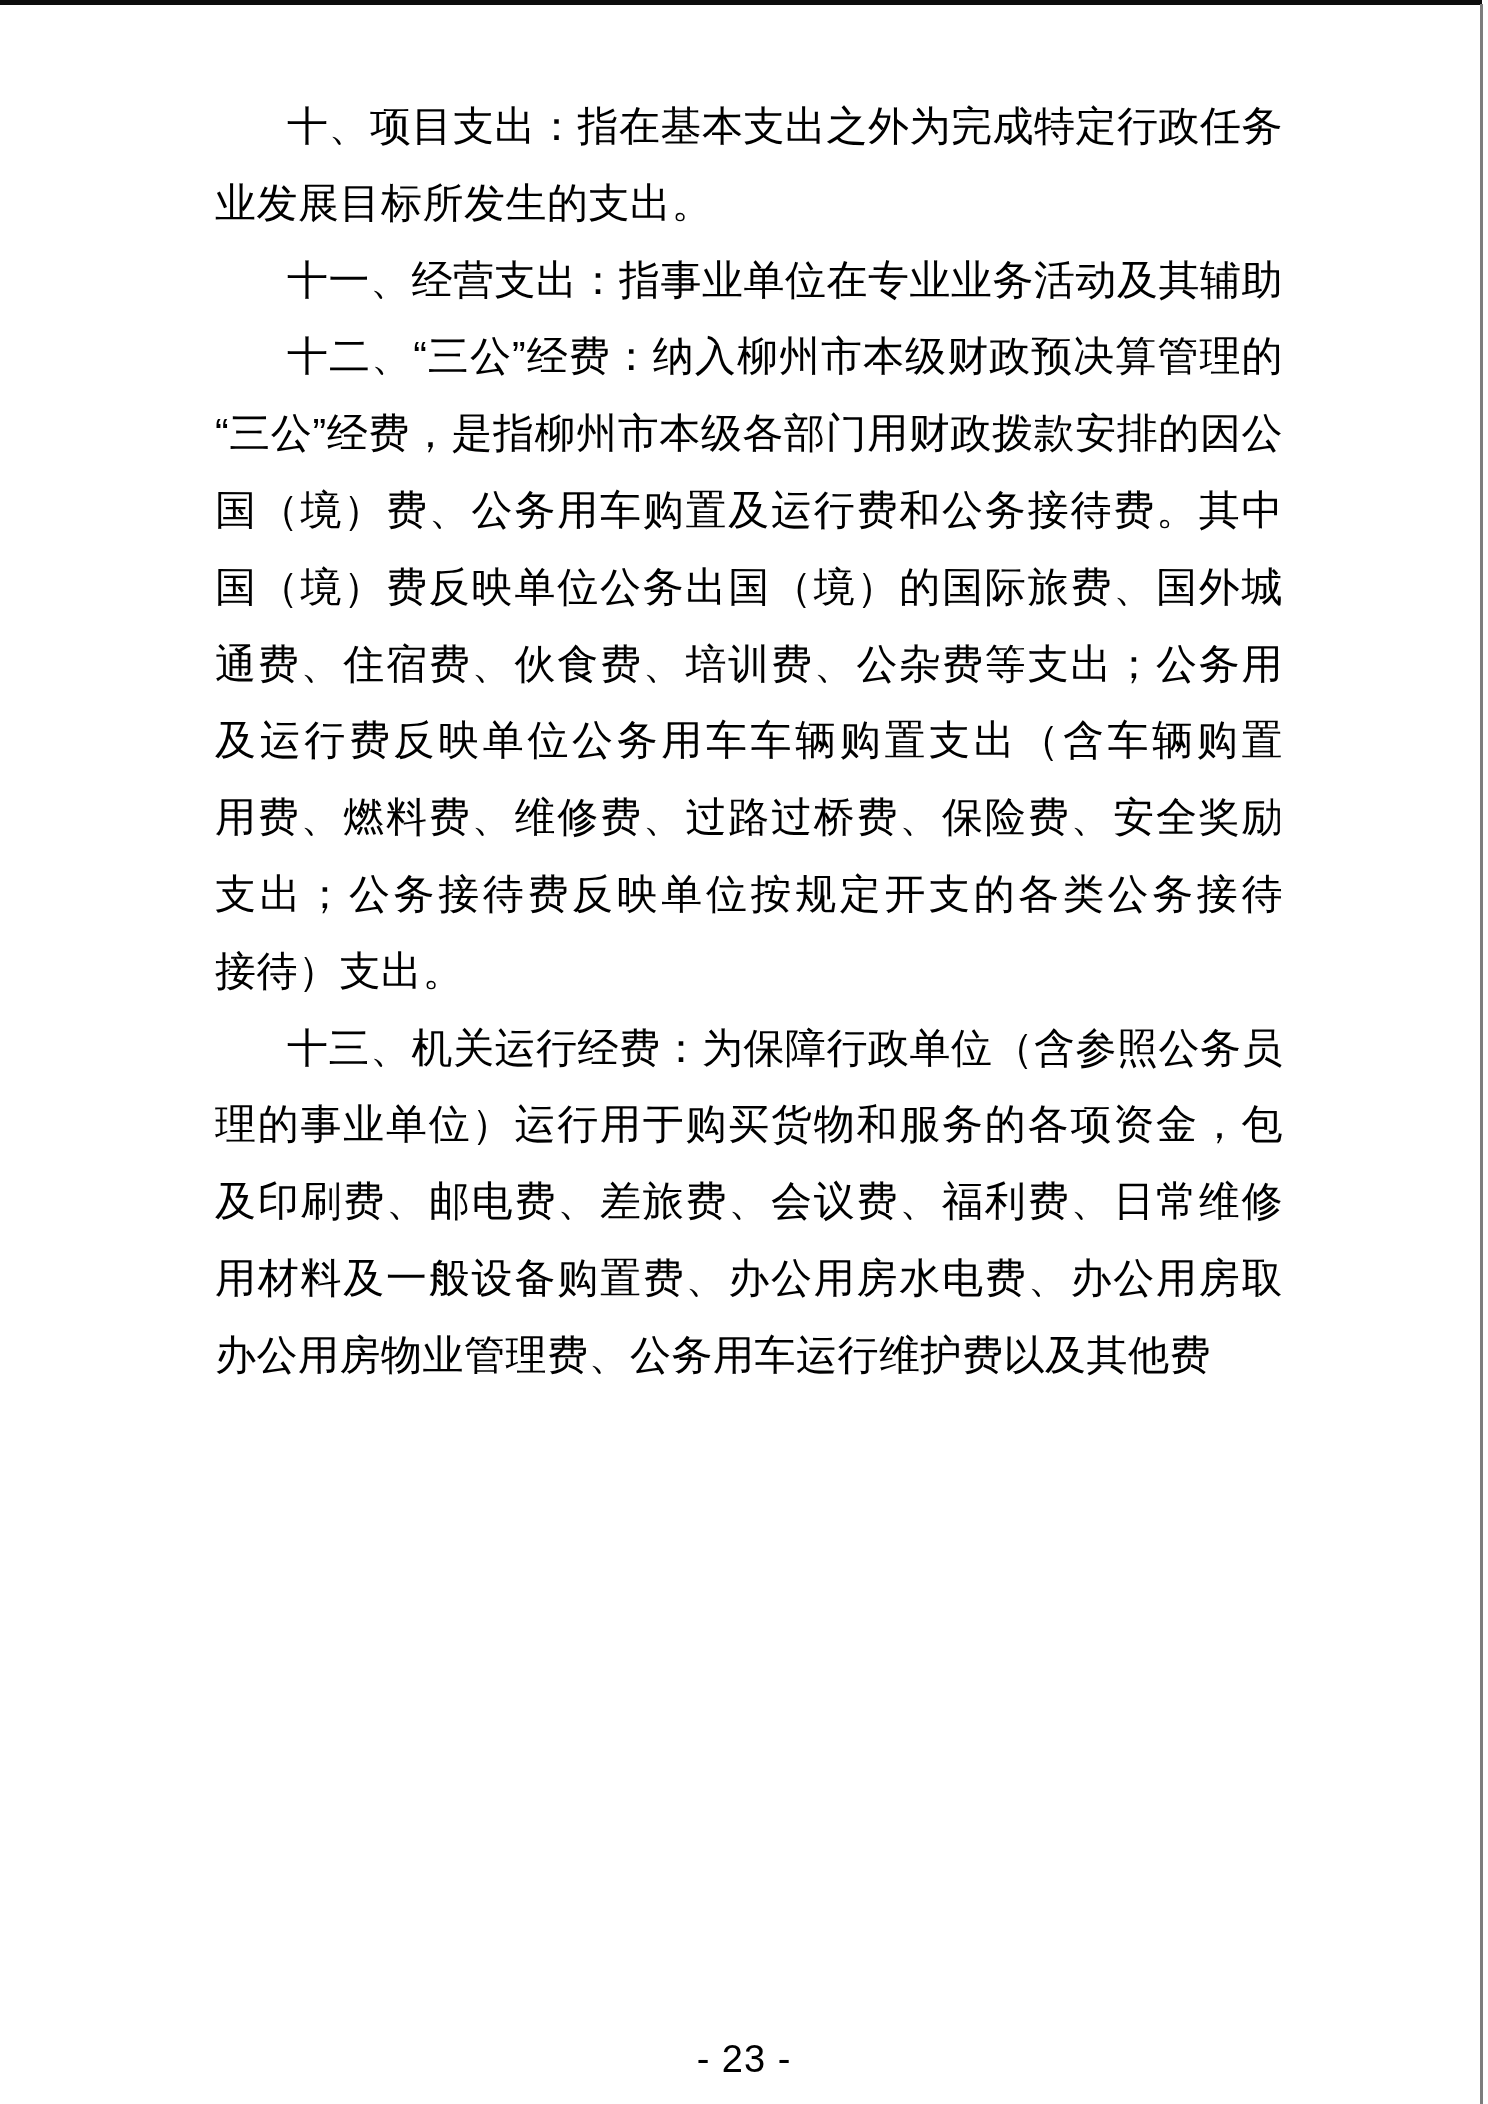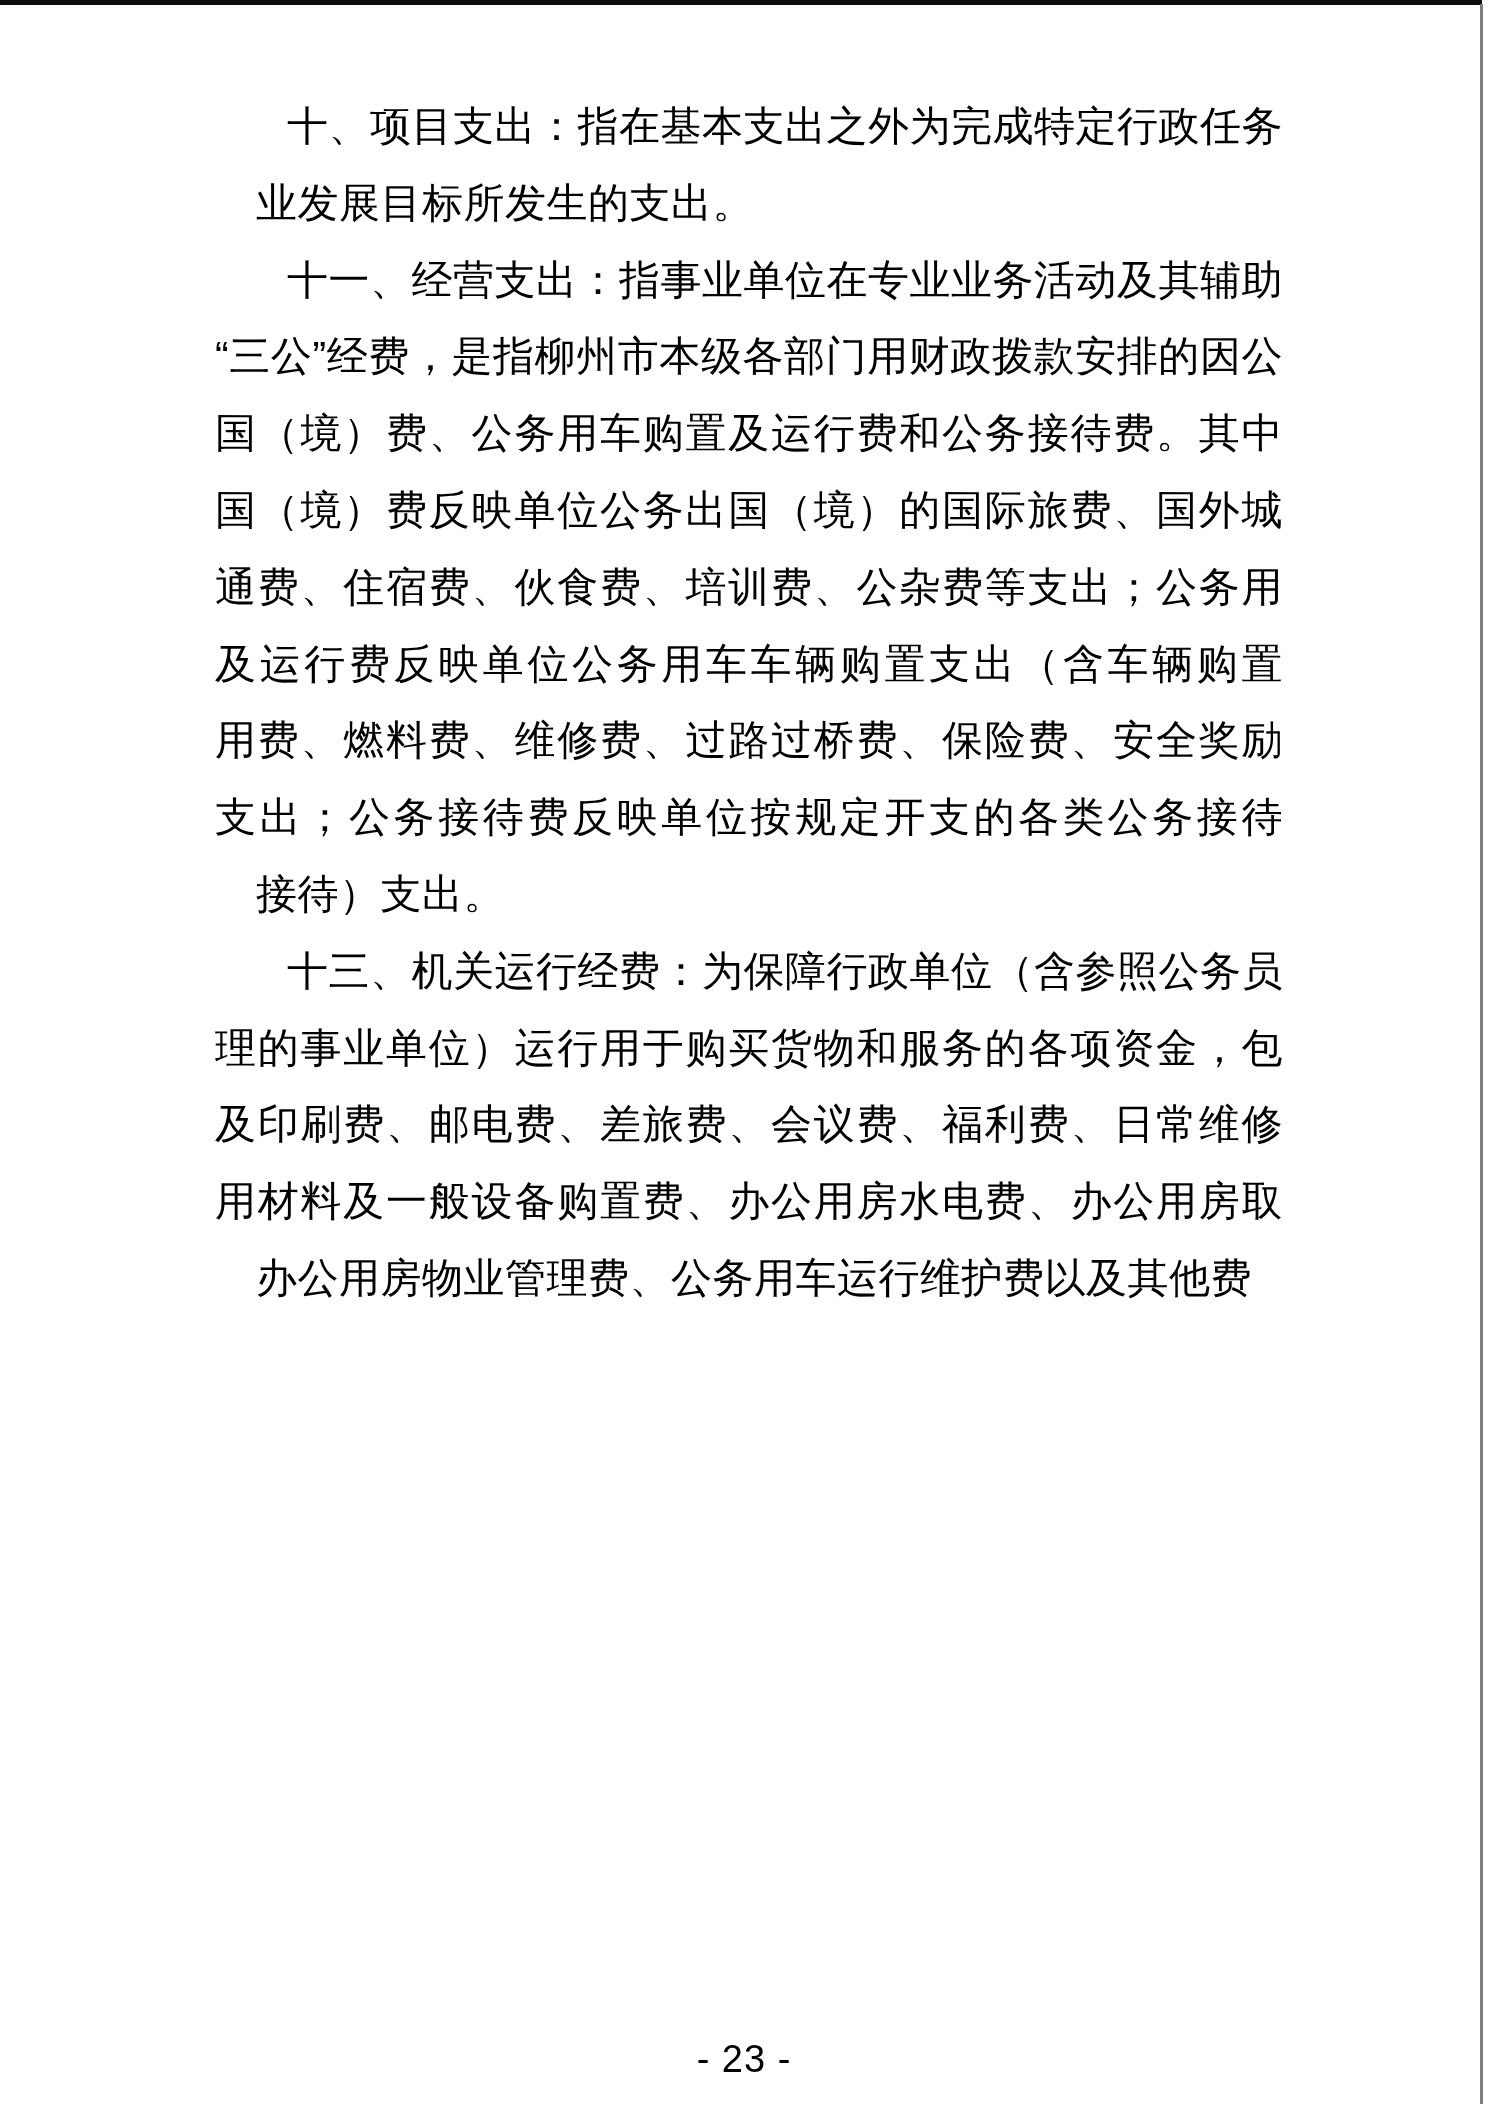--- a/index.html
+++ b/index.html
@@ -49,21 +49,20 @@
     word-break: break-all;
     overflow: hidden;
     white-space: normal;
   }
   .line.indent {
     text-indent: 72px;
   }
   .line.align-left {
     text-align: left;
     text-align-last: left;
-    margin-left: 41px;
   }
   .footer {
     position: absolute;
     left: 0;
     top: 2036px;
     width: 1488px;
     height: 46px;
     line-height: 46px;
     text-align: center;
     font-size: 38px;
@@ -75,20 +74,21 @@
 <body>
 
 <div class="page">
   <div class="top-edge"></div>
   <div class="right-edge"></div>
 
   <div class="text-block" id="text-block">
       <div class="line indent">十、项目支出：指在基本支出之外为完成特定行政任务和事</div>
       <div class="line align-left">业发展目标所发生的支出。</div>
       <div class="line indent">十一、经营支出：指事业单位在专业业务活动及其辅助活动</div>
+      <div class="line indent">十二、“三公”经费：纳入柳州市本级财政预决算管理的</div>
       <div class="line">“三公”经费，是指柳州市本级各部门用财政拨款安排的因公出</div>
       <div class="line">国（境）费、公务用车购置及运行费和公务接待费。其中因公出</div>
       <div class="line">国（境）费反映单位公务出国（境）的国际旅费、国外城市间交</div>
       <div class="line">通费、住宿费、伙食费、培训费、公杂费等支出；公务用车购置</div>
       <div class="line">及运行费反映单位公务用车车辆购置支出（含车辆购置税）及租</div>
       <div class="line">用费、燃料费、维修费、过路过桥费、保险费、安全奖励费用等</div>
       <div class="line">支出；公务接待费反映单位按规定开支的各类公务接待（含外宾</div>
       <div class="line align-left">接待）支出。</div>
       <div class="line indent">十三、机关运行经费：为保障行政单位（含参照公务员法管</div>
       <div class="line">理的事业单位）运行用于购买货物和服务的各项资金，包括办公</div>

